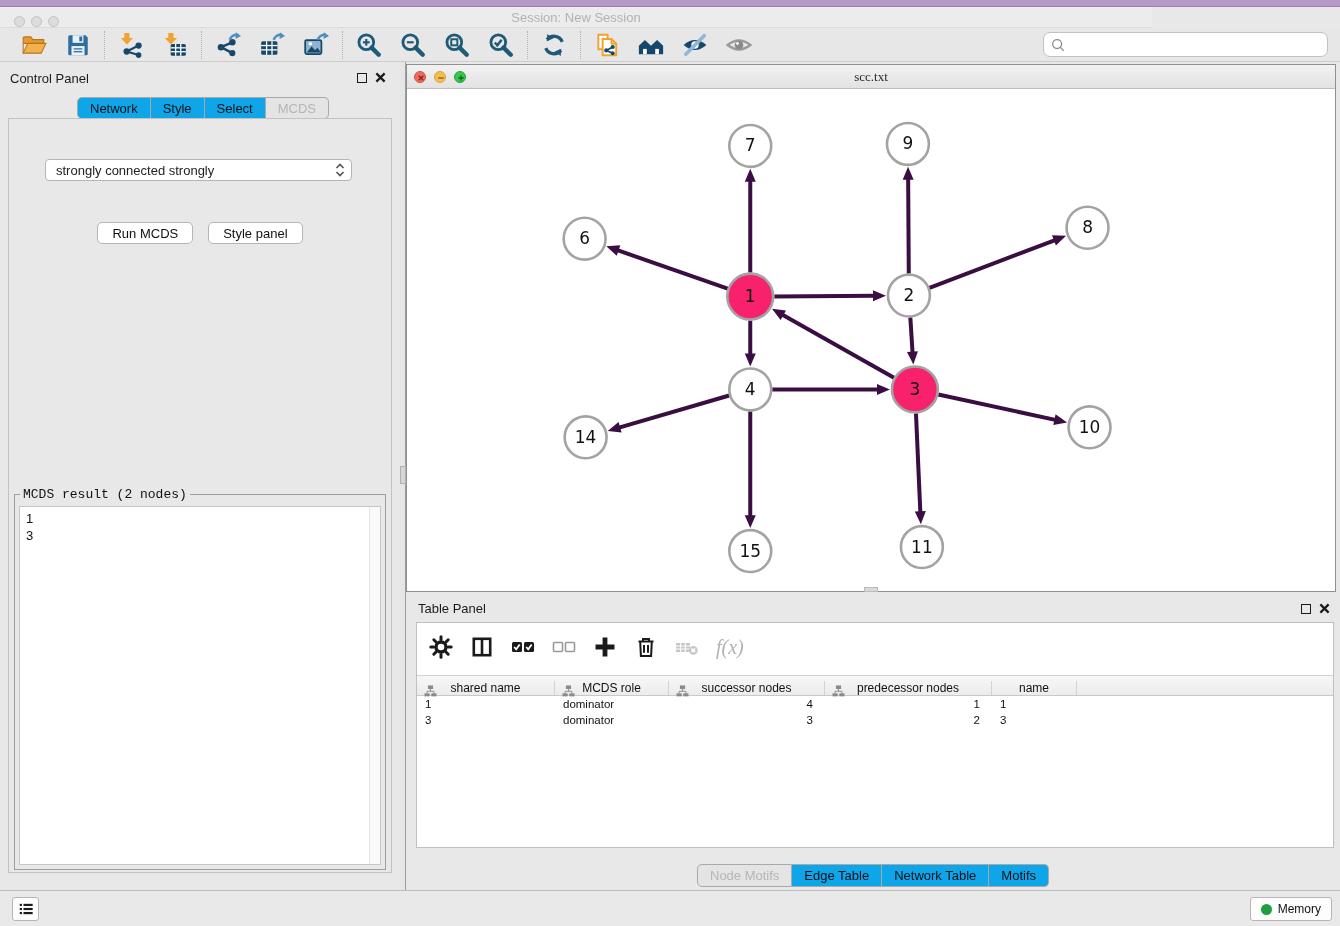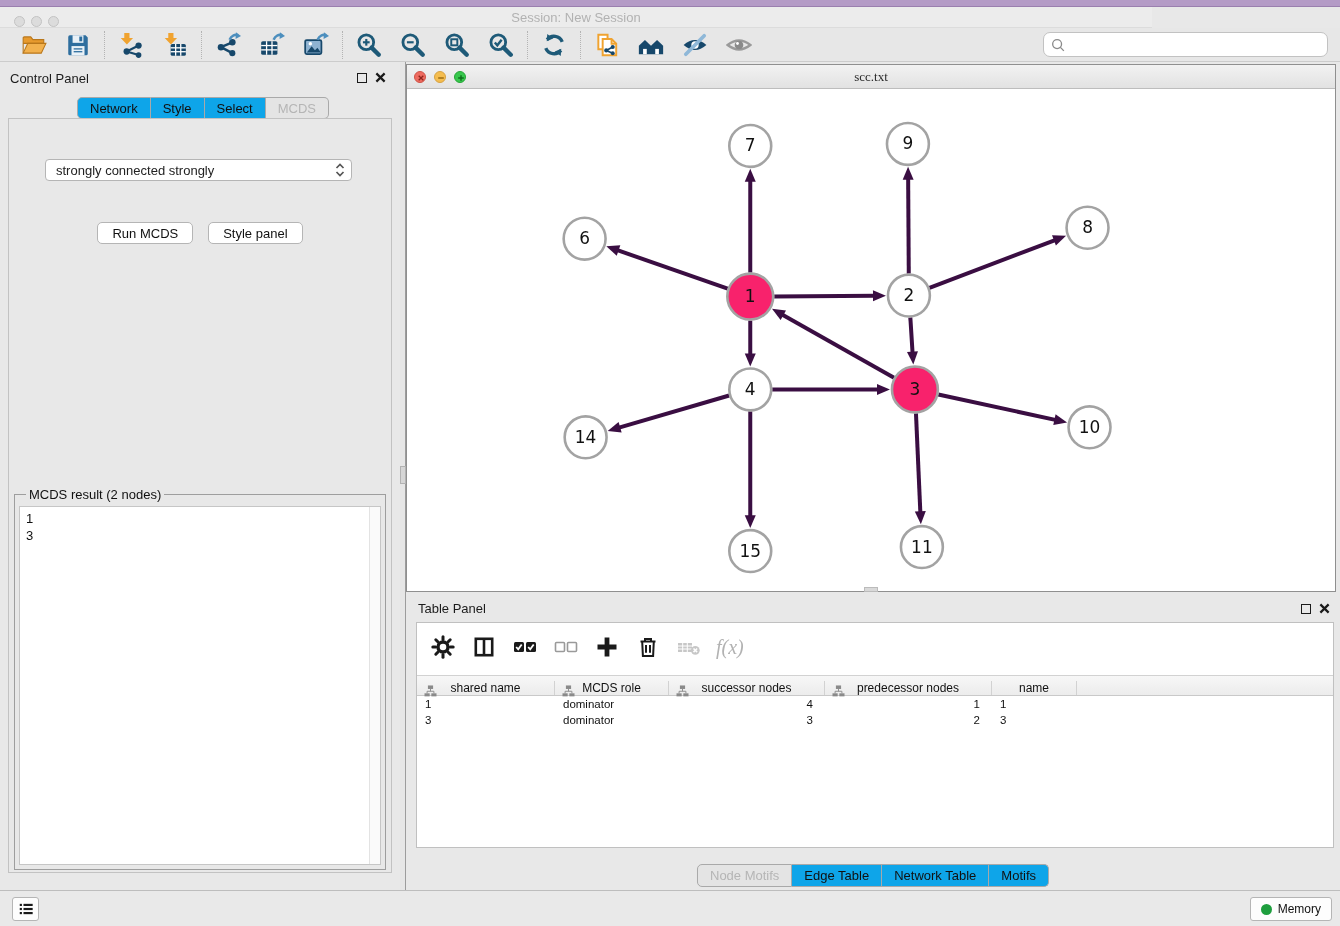--- a/index.html
+++ b/index.html
@@ -37,42 +37,42 @@
   .seg.active{background:#e4e4e4;color:#b5b5b5;}
   .cp-content{position:absolute;left:8px;right:8px;top:56px;bottom:17px;border:1px solid #c2c2c2;}
   .opt-label{position:absolute;left:0;right:0;top:17px;text-align:center;font-size:13px;color:#111;}
   .dropdown{position:absolute;left:36px;right:39px;top:40px;height:22px;background:#fff;border:1px solid #b5b5b5;border-radius:4px;
             display:flex;align-items:center;font-size:13px;padding-left:10px;}
   .dropdown .chev{margin-left:auto;margin-right:5px;display:flex;}
   .btn{height:22px;background:#fff;border:1px solid #b5b5b5;border-radius:5px;font-size:13px;display:inline-flex;
        align-items:center;justify-content:center;padding:0 14px;color:#111;}
   .cp-buttons{position:absolute;left:0;right:0;top:73px;display:flex;justify-content:center;gap:15px;margin-top:30px;}
   .result-group{position:absolute;left:5px;right:5px;top:375px;bottom:2px;border:1px solid #9e9e9e;}
-  .result-legend{position:absolute;left:11px;top:-8px;background:#e8e8e8;padding:0 3px;font-size:13px;color:#111;}
+  .result-legend{position:absolute;left:5px;top:-8px;background:#e8e8e8;padding:0 3px;font-size:13px;color:#111;font-family:Liberation Mono, monospace;}
   .result-box{position:absolute;left:4px;right:4px;top:11px;bottom:4px;background:#fff;border:1px solid #c6c6c6;}
   .result-text{position:absolute;left:6px;top:3px;font-size:13px;line-height:17px;white-space:pre;color:#111;}
   .result-scroll{position:absolute;right:0;top:0;bottom:0;width:11px;background:#fafafa;border-left:1px solid #e3e3e3;}
   
   .v-divider{position:absolute;left:400px;top:62px;width:6px;height:828px;background:#e6e6e6;border-right:1px solid #9c9c9c;}
   .v-grip{position:absolute;left:0;top:404px;width:6px;height:18px;background:#d6d6d6;border:1px solid #b2b2b2;}
   
   .net-window{position:absolute;left:406px;top:64px;width:930px;height:528px;background:#fff;border:1px solid #8f8f8f;}
   .net-titlebar{position:absolute;left:0;top:0;right:0;height:24px;background:linear-gradient(#f2f2f2,#e2e2e2);border-bottom:1px solid #bdbdbd;}
   .net-title{position:absolute;left:0;right:0;top:4px;text-align:center;font-size:13px;color:#2b2b2b;font-family:Liberation Serif, serif;}
   .traffic{position:absolute;top:6px;width:12px;height:12px;border-radius:50%;}
   .traffic svg{position:absolute;left:1px;top:1px;width:10px;height:10px;}
   .net-canvas{position:absolute;left:1px;right:1px;top:24px;bottom:1px;background:#fff;}
   .net-canvas svg{width:100%;height:100%;display:block;}
   .net-grip{position:absolute;left:50%;bottom:-1px;width:14px;height:5px;margin-left:-7px;background:#d9d9d9;border:1px solid #bbb;}
   
   .table-panel{position:absolute;left:406px;top:595px;width:934px;height:295px;}
   .tp-title{position:absolute;left:12px;top:6px;}
   .tp-content{position:absolute;left:10px;right:6px;top:27px;height:226px;background:#fff;border:1px solid #c0c0c0;}
   .tp-toolbar{position:absolute;left:12px;top:8px;display:flex;align-items:center;gap:15px;height:32px;}
-  .tp-btn{min-width:26px;height:26px;display:flex;align-items:center;justify-content:flex-end;}
+  .tp-btn{min-width:26px;height:26px;display:flex;align-items:center;justify-content:flex-start;}
   .tp-btn svg{width:24px;height:24px;}
   .fx-text{font-family:"Liberation Serif",serif;font-style:italic;font-size:20px;color:#b2b2b2;}
   .tbl{position:absolute;left:0;right:0;top:52px;}
   .tbl-header{display:flex;height:21px;background:linear-gradient(#f7f7f7,#ececec);border-top:1px solid #d2d2d2;border-bottom:1px solid #c9c9c9;align-items:flex-end;}
   .th{position:relative;display:flex;align-items:center;justify-content:center;font-size:12px;color:#111;border-right:1px solid #d2d2d2;}
   .th .tree{position:absolute;left:7px;top:4px;}
   .tr{display:flex;height:16px;}
   .td{font-size:11.5px;color:#111;display:flex;align-items:center;}
   .td.l{justify-content:flex-start;padding-left:8px;}
   .td.r{justify-content:flex-end;padding-right:12px;}

